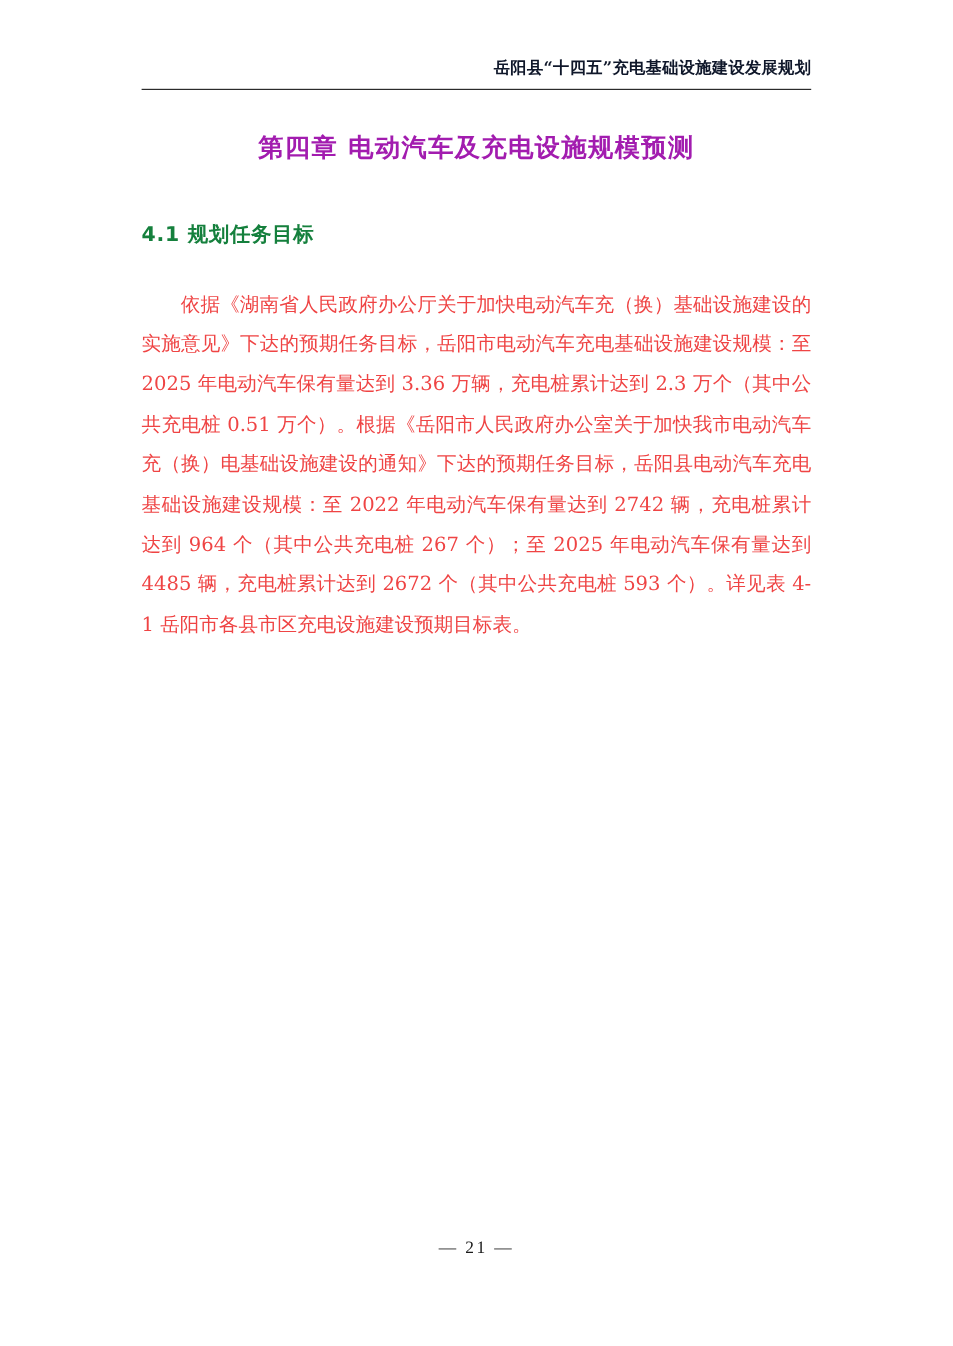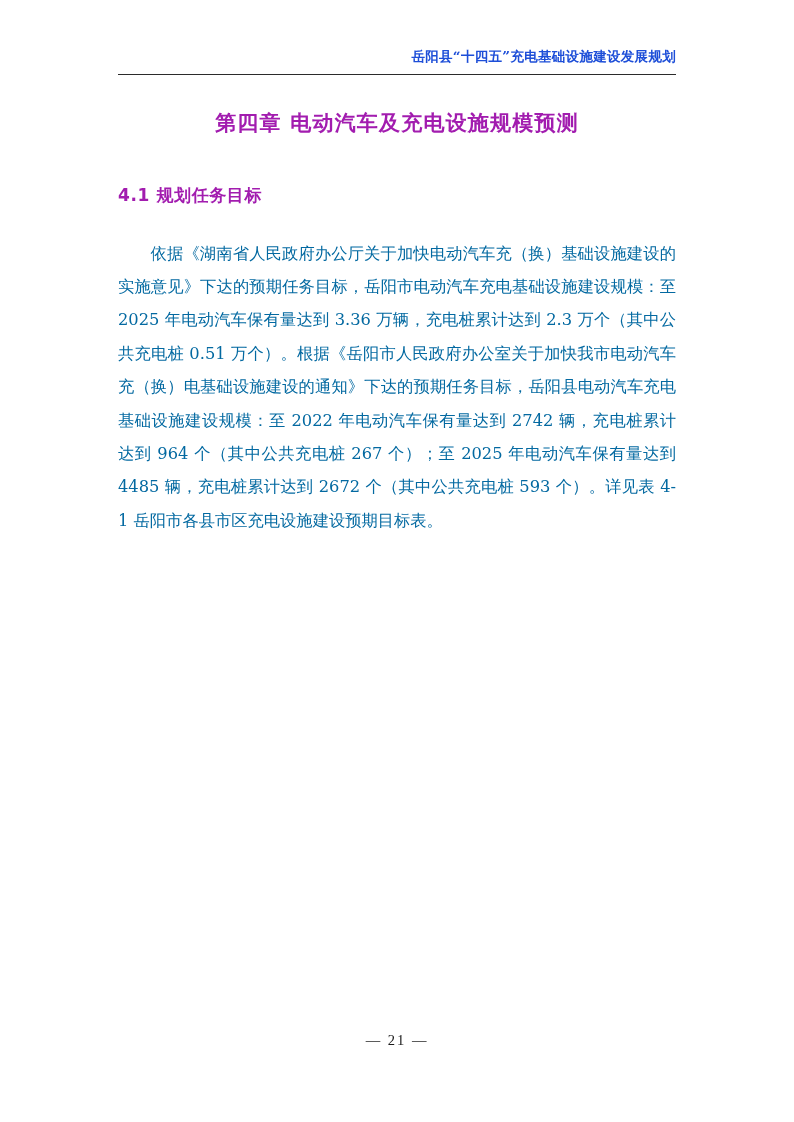--- a/index.html
+++ b/index.html
@@ -27,21 +27,21 @@
   .header {
     position: absolute;
     left: 118px;
     top: 48px;
     width: 558px;
     text-align: right;
     font-size: 13.5px;
     font-weight: bold;
     font-family: "DejaVu Serif", "Liberation Serif", serif;
     letter-spacing: 0.3px;
-    color: #1d4ed8;
+    color: #0f172a;
   }
   .header-rule {
     position: absolute;
     left: 118px;
     top: 74px;
     width: 558px;
     height: 0;
     border-top: 1.6px solid #2b2b2b;
   }
   
@@ -63,31 +63,31 @@
     color: #a21caf;
   }
   h2.section-title {
     margin: 0;
     padding: 44px 0 0 0;
     font-size: 17px;
     font-weight: bold;
     text-align: left;
     letter-spacing: 0.6px;
     font-family: "DejaVu Sans", "Liberation Sans", sans-serif;
-    color: #a21caf;
+    color: #15803d;
   }
   p.body-text {
     margin: 0;
     padding: 30px 0 0 0;
     font-size: 16.3px;
     line-height: 2.05;
     text-align: justify;
     text-justify: inter-ideograph;
     text-indent: 2em;
-    color: #0369a1;
+    color: #ef4444;
     font-family: "DejaVu Serif", "Liberation Serif", serif;
   }
   
   .footer {
     position: absolute;
     left: 0;
     top: 1032px;
     width: 794px;
     text-align: center;
     font-size: 14.5px;

